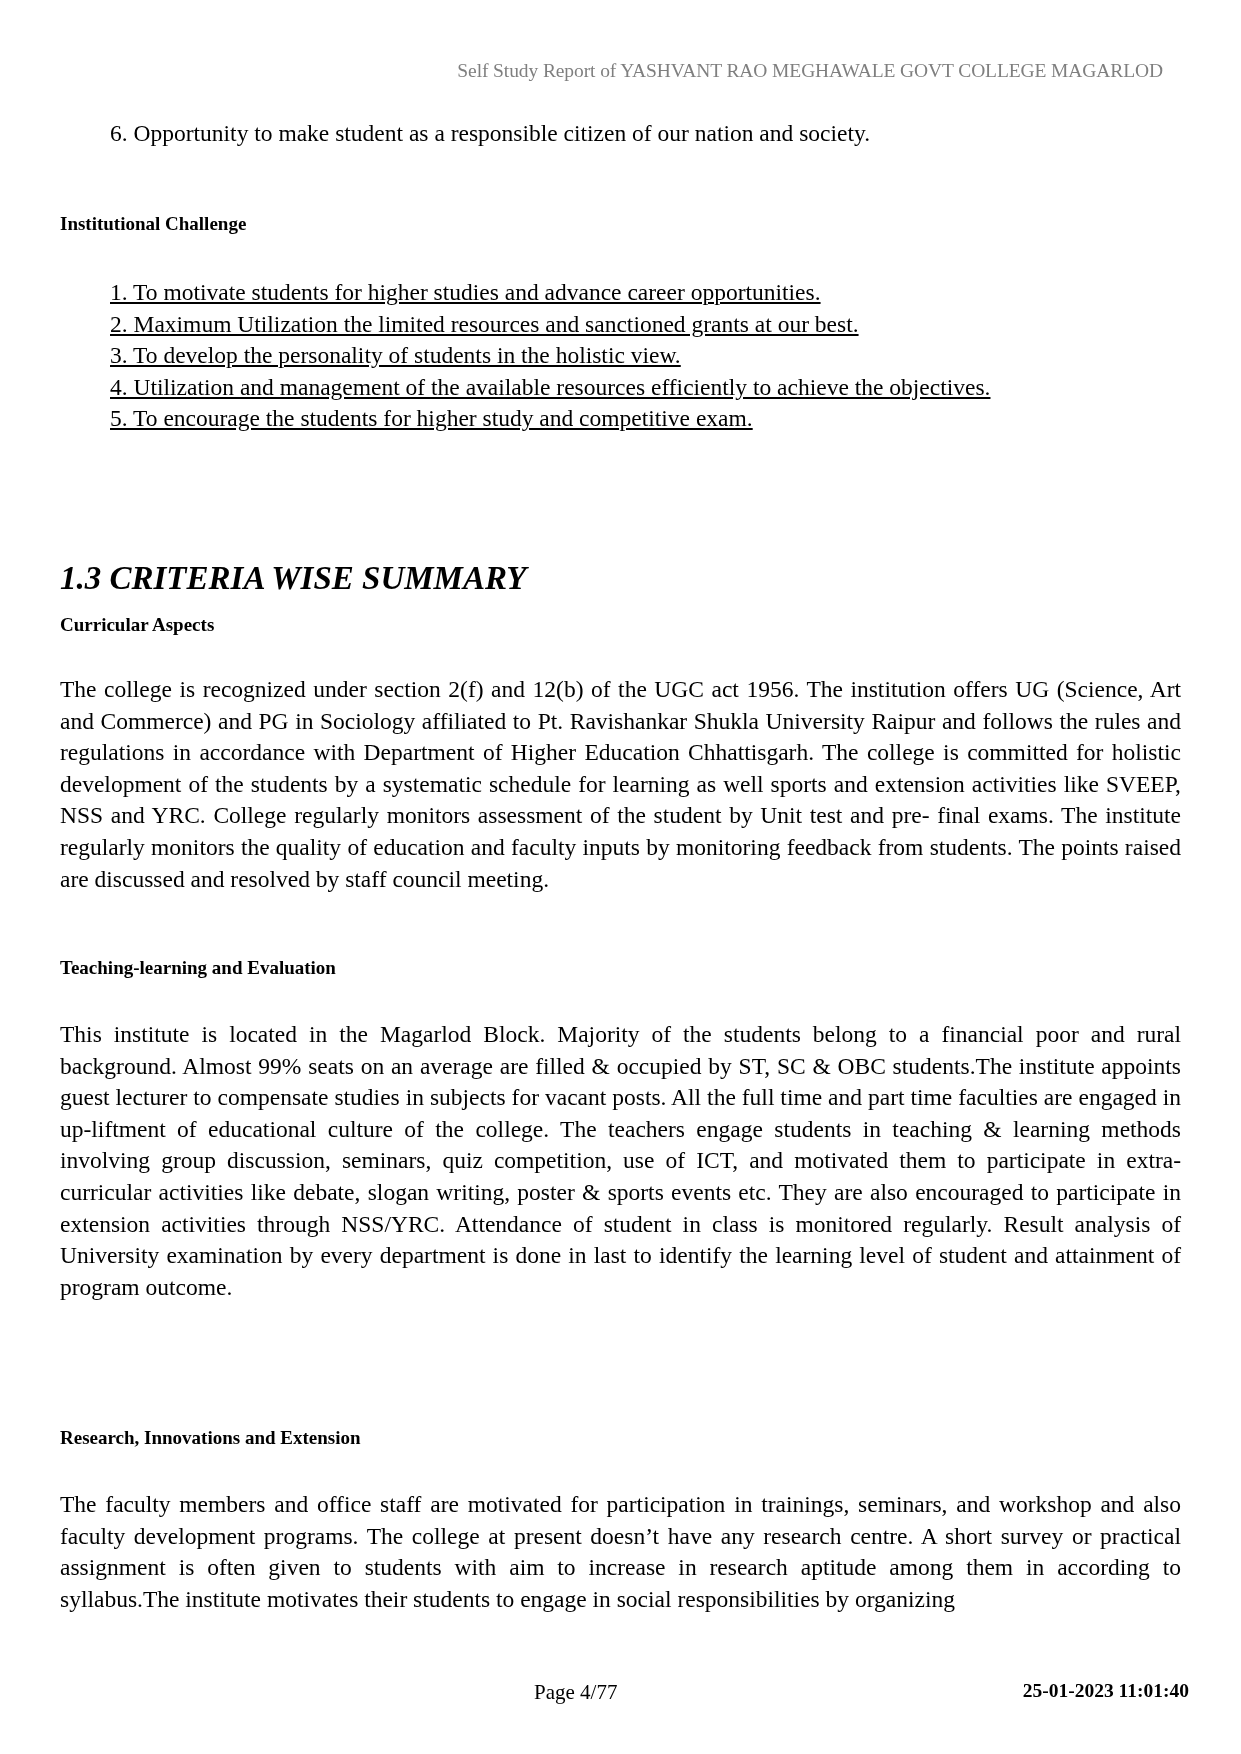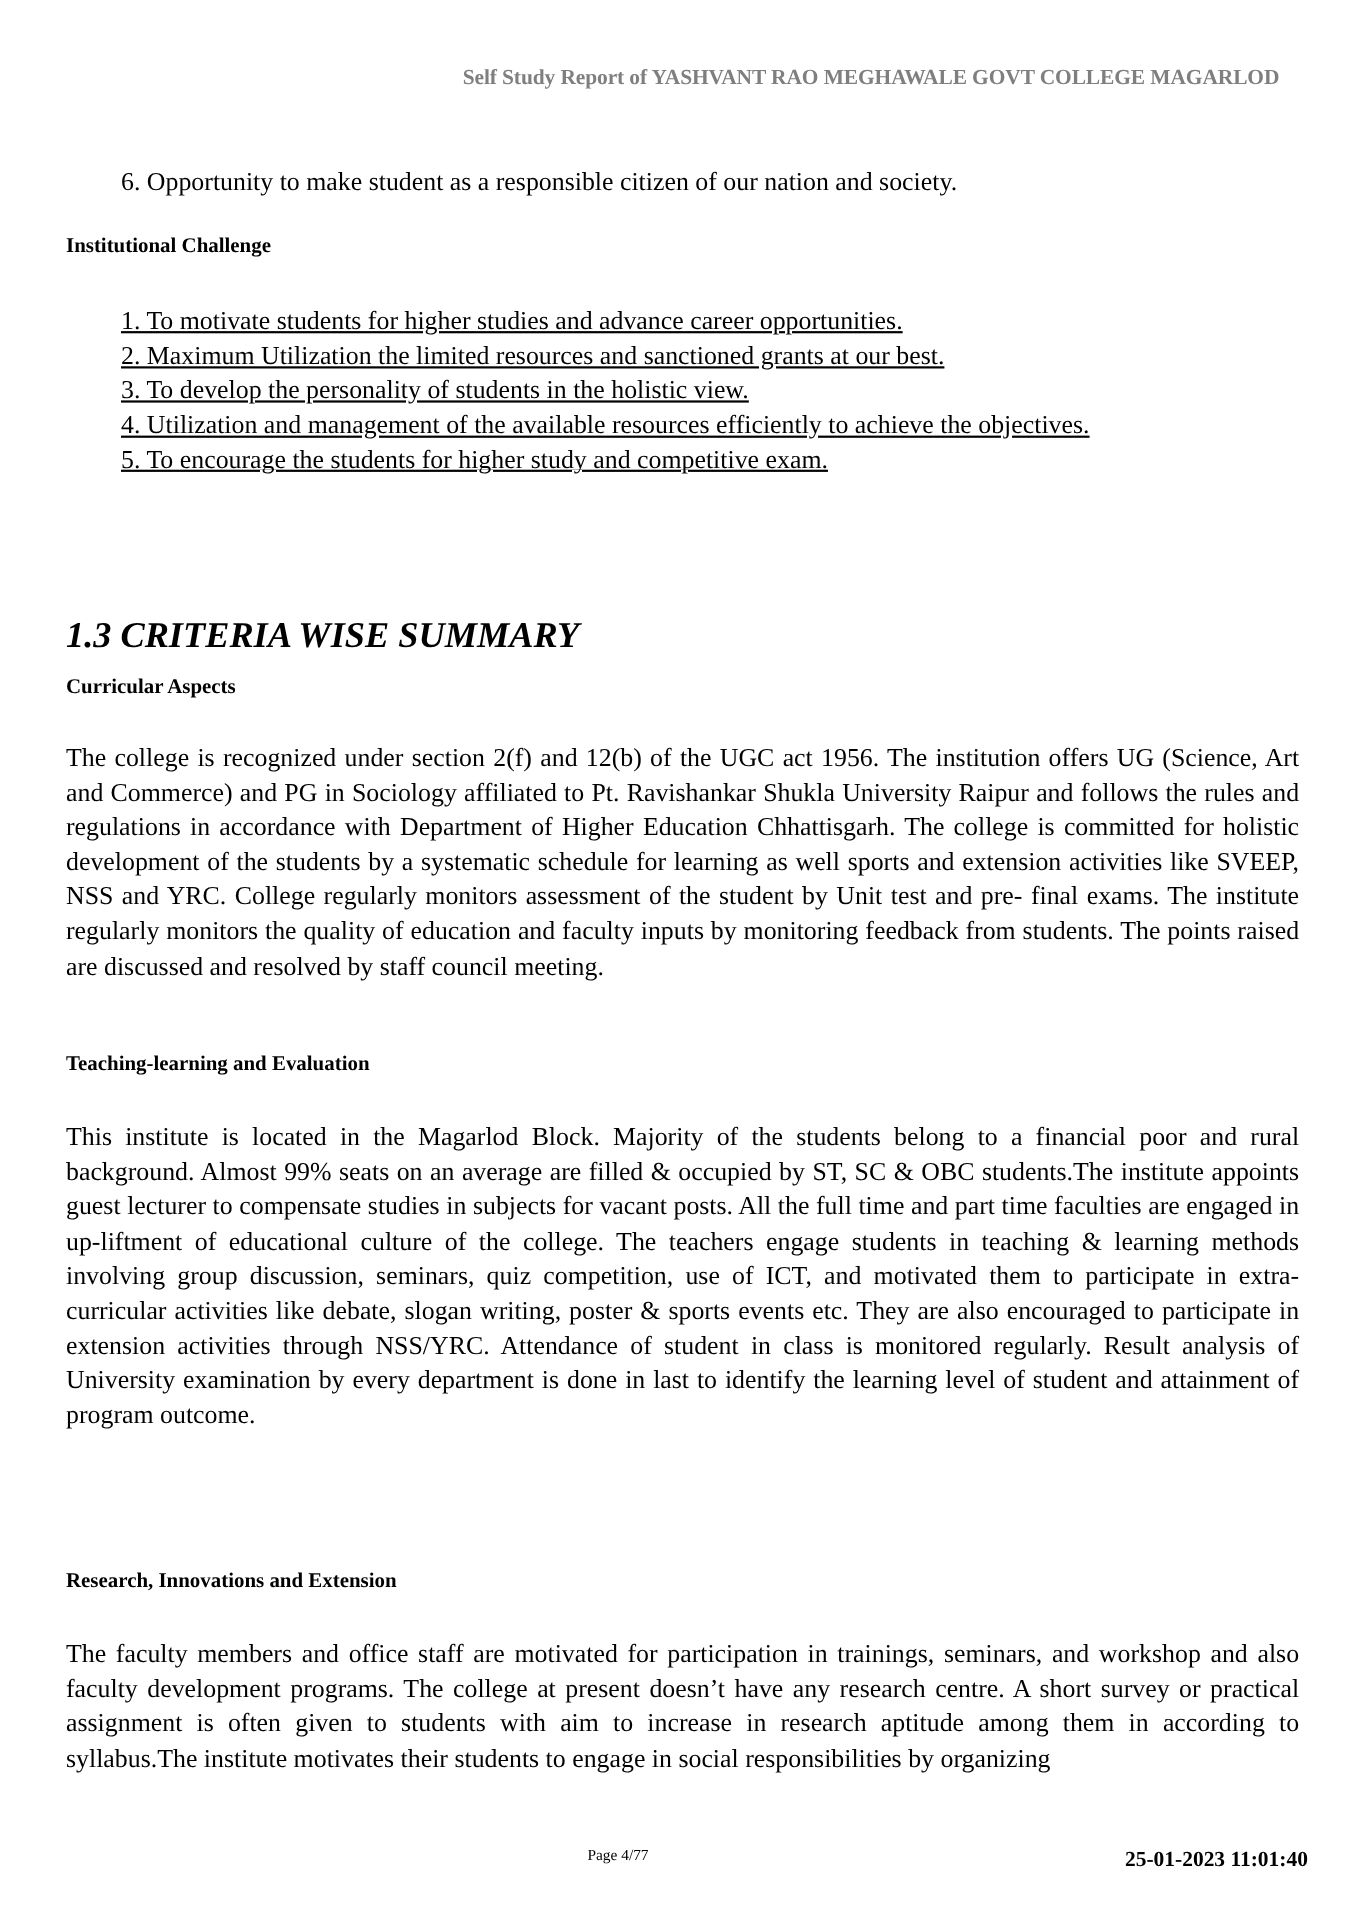--- a/index.html
+++ b/index.html
@@ -2,38 +2,38 @@
 <html><head>
 <meta charset="utf-8">
 <style>
   html, body { margin: 0; padding: 0; background: #ffffff; }
   body {
     width: 1241px; height: 1754px; position: relative; overflow: hidden;
     font-family: "Liberation Serif", serif; color: #000;
   }
   .header {
     position: absolute; top: 60px; right: 78px;
-    font-size: 19.5px; font-weight: bold; color: #7f7f7f;
+    font-size: 19.5px; font-weight: normal; color: #7f7f7f;
     white-space: nowrap; letter-spacing: -0.1px;
   }
-  .text { font-size: 23.5px; line-height: 31.6px; margin-top: 33px; }
+  .text { font-size: 23.5px; line-height: 31.6px; }
   .list-item { position: absolute; left: 110px; white-space: nowrap; }
   .h-sub {
     position: absolute; left: 60px; font-weight: bold; font-size: 19px; white-space: nowrap;
   }
   .h-main {
     position: absolute; left: 60px; top: 560px; font-weight: bold; font-size: 33px; white-space: nowrap; font-style: italic;
   }
   .para {
     position: absolute; left: 60px; width: 1121px; text-align: justify;
     font-size: 23.5px; line-height: 31.6px;
   }
   ol.list { position: absolute; left: 110px; margin: 0; padding: 0; list-style: none; text-decoration: underline; }
   ol.list li { font-size: 23.5px; line-height: 31.6px; white-space: nowrap; }
-  .footer-page { position: absolute; top: 1680px; left: 534px; font-size: 14px; }
+  .footer-page { position: absolute; top: 1680px; left: 534px; font-size: 21px; }
   .footer-date { position: absolute; top: 1680px; right: 52px; font-size: 19.5px; font-weight: bold; }
 </style>
 </head>
 <body>
 
 <div class="header">Self Study Report of YASHVANT RAO MEGHAWALE GOVT COLLEGE MAGARLOD</div>
 
 <div class="text list-item" style="top:118px;">6. Opportunity to make student as a responsible citizen of our nation and society.</div>
 
 <div class="h-sub" style="top:213px;">Institutional Challenge</div>

